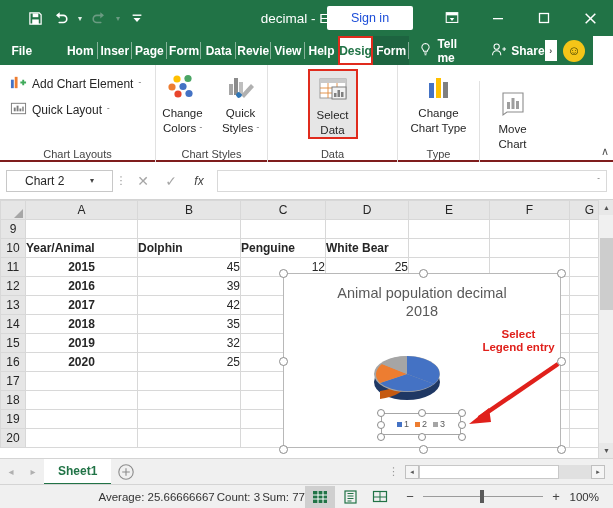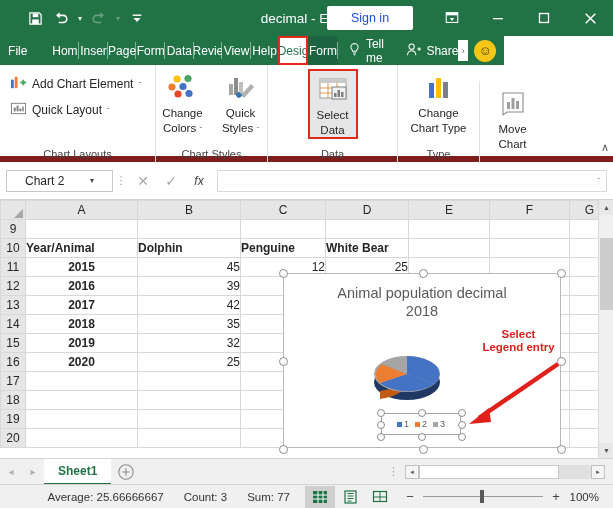--- a/index.html
+++ b/index.html
@@ -35,22 +35,22 @@
     background:#ffffff; color:#1d4ed8; border-radius:2px;
     display:flex; align-items:center; justify-content:center;
     font-size:12.5px; cursor:pointer;
   }
   .wbtns{ position:absolute; right:0; top:0; height:36px; display:flex; align-items:center; }
   .wbtn{ width:46px; height:36px; display:flex; align-items:center; justify-content:center; cursor:pointer; }
   .wbtn svg{ display:block; }
 
   
   .tabstrip{
-    position:absolute; left:0; top:36px; width:504px; height:29px;
-    background:#217346; display:flex; align-items:stretch;
+    position:absolute; left:0; top:36px; width:593px; height:29px;
+    background:#217346; display:flex; align-items:stretch;font-weight:bold;
   }
   .tab{
     display:flex; align-items:center; justify-content:center;
     color:#ffffff; font-size:12px; padding:0 4px; cursor:pointer;
     position:relative; white-space:nowrap; overflow:hidden;
   }
   .tab.sep::after{
     content:""; position:absolute; right:0; top:6px; bottom:6px; width:1px;
     background:rgba(255,255,255,.45);
   }
@@ -66,21 +66,21 @@
     width:14px; height:21px; background:#ffffff; color:#555;
     display:flex; align-items:center; justify-content:center; font-size:9px; cursor:pointer;
     margin-top:4px;
   }
   .smiley{ width:22px; height:22px; border-radius:50%; background:#f5c518;
     display:flex;align-items:center;justify-content:center;font-size:13px;color:#3a3a00;cursor:pointer;}
 
   
   .ribbon{
     position:absolute; left:0; top:65px; width:613px; height:97px;
-    background:#ffffff; border-bottom:6px solid #7f1d1d;
+    background:#ffffff; border-bottom:2px solid #7f1d1d;
     display:flex;
   }
   .rgroup{ position:relative; height:97px; display:flex; flex-direction:column; align-items:center; }
   .rgroup + .rgroup{ border-left:1px solid #e1e1e1; }
   .glabel{
     position:absolute; bottom:2px; left:0; right:0; text-align:center;
     font-size:11px; color:#444;
   }
   .gbody{ flex:1; display:flex; align-items:flex-start; padding-top:6px; }
 
@@ -219,21 +219,21 @@
     display:flex;align-items:center;justify-content:center;font-size:7px;color:#555;cursor:pointer;}
   .hs-track{flex:1;height:14px;background:#e0e0e0;}
   .hs-thumb{width:140px;height:14px;background:#ffffff;border:1px solid #c8c8c8;}
 
   
   .statusbar{
     position:absolute; left:0; top:484px; width:613px; height:24px;
     background:#f0f0f0; border-top:1px solid #d4d4d4;
     display:flex; align-items:center; font-size:11.5px; color:#333;
   }
-  .stats{ margin-left:auto; display:flex; align-items:center; gap:20px; padding-right:15px; }
+  .stats{ margin-left:auto; display:flex; align-items:center; gap:2px; padding-right:0; }
   .viewbtns{ display:flex; align-items:center; gap:0px; }
   .vbtn{ width:30px;height:22px;display:flex;align-items:center;justify-content:center;cursor:pointer;}
   .vbtn.active{ background:#cfcfcf; }
   .zoomctl{ display:flex; align-items:center; gap:6px; padding-left:8px; padding-right:8px; }
   .zminus,.zplus{ width:14px;text-align:center;cursor:pointer;font-size:13px;color:#444;}
   .ztrack{ width:120px; height:1px; background:#9b9b9b; position:relative; cursor:pointer;}
   .zthumb{ position:absolute; left:57px; top:-6px; width:4px; height:13px; background:#5a5a5a;}
   .zlabel{ width:36px; text-align:right; padding-right:6px; cursor:pointer;}
 </style>
 </head>

